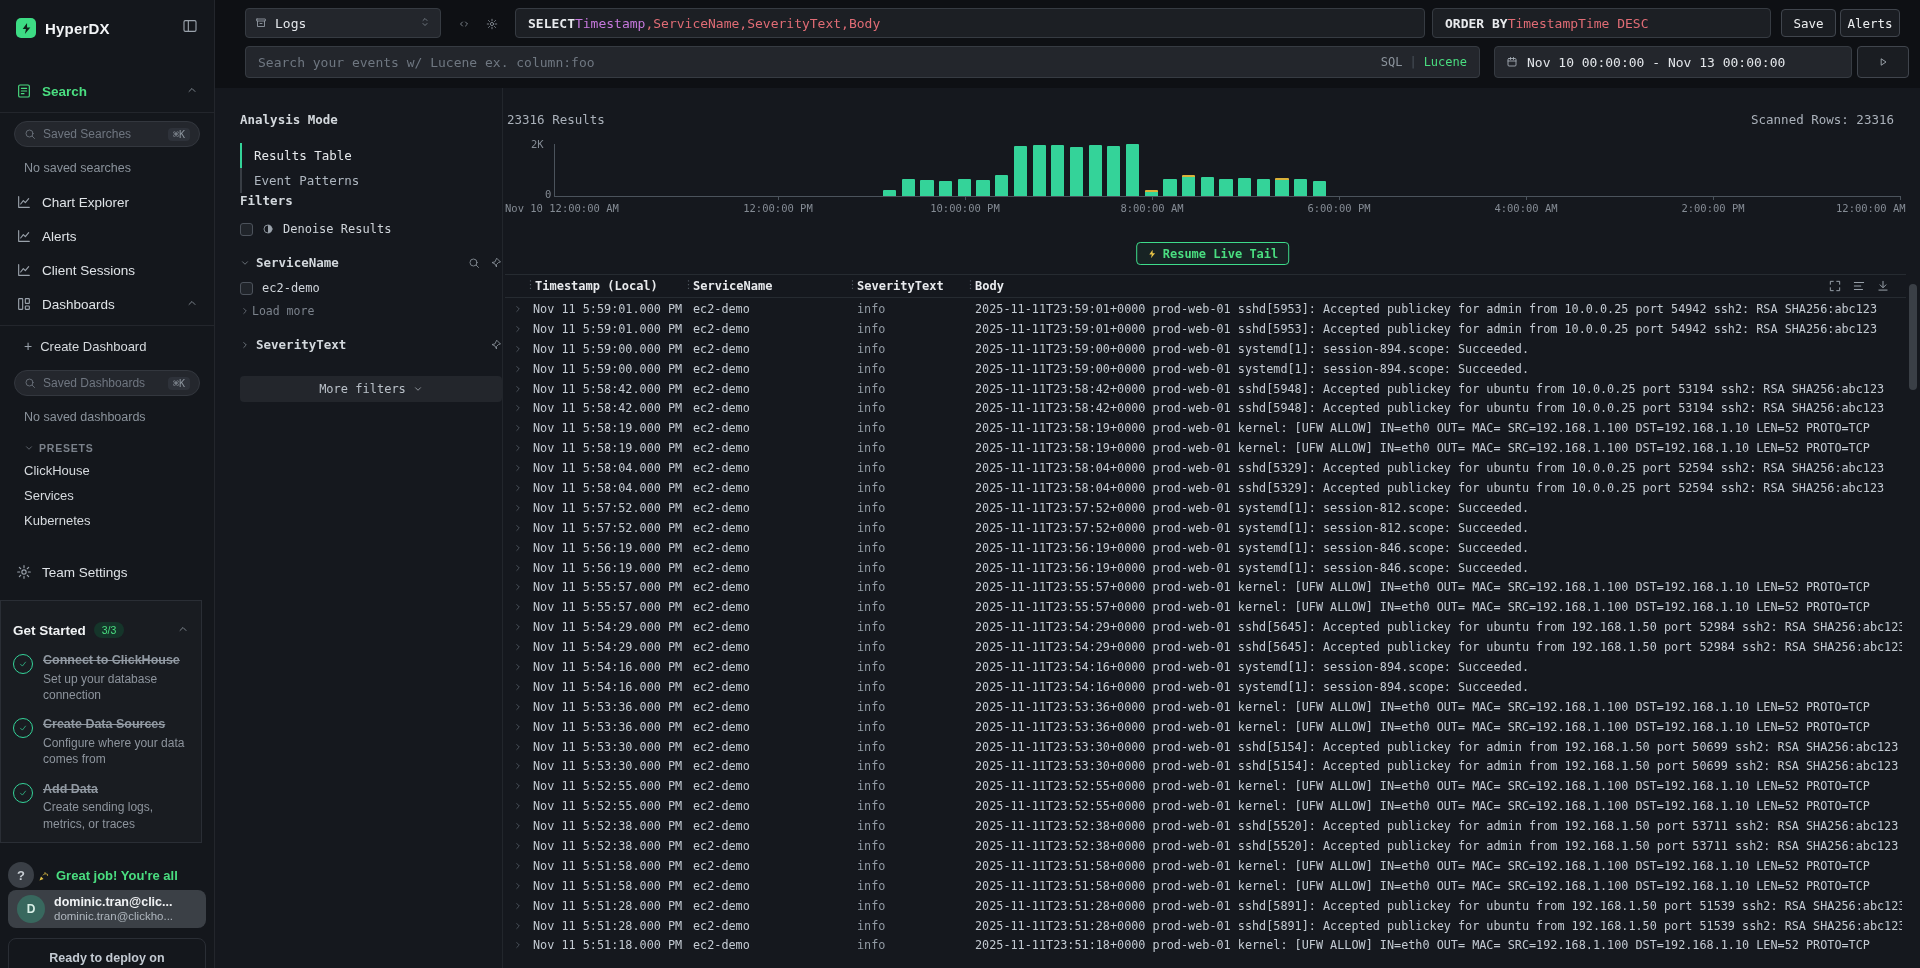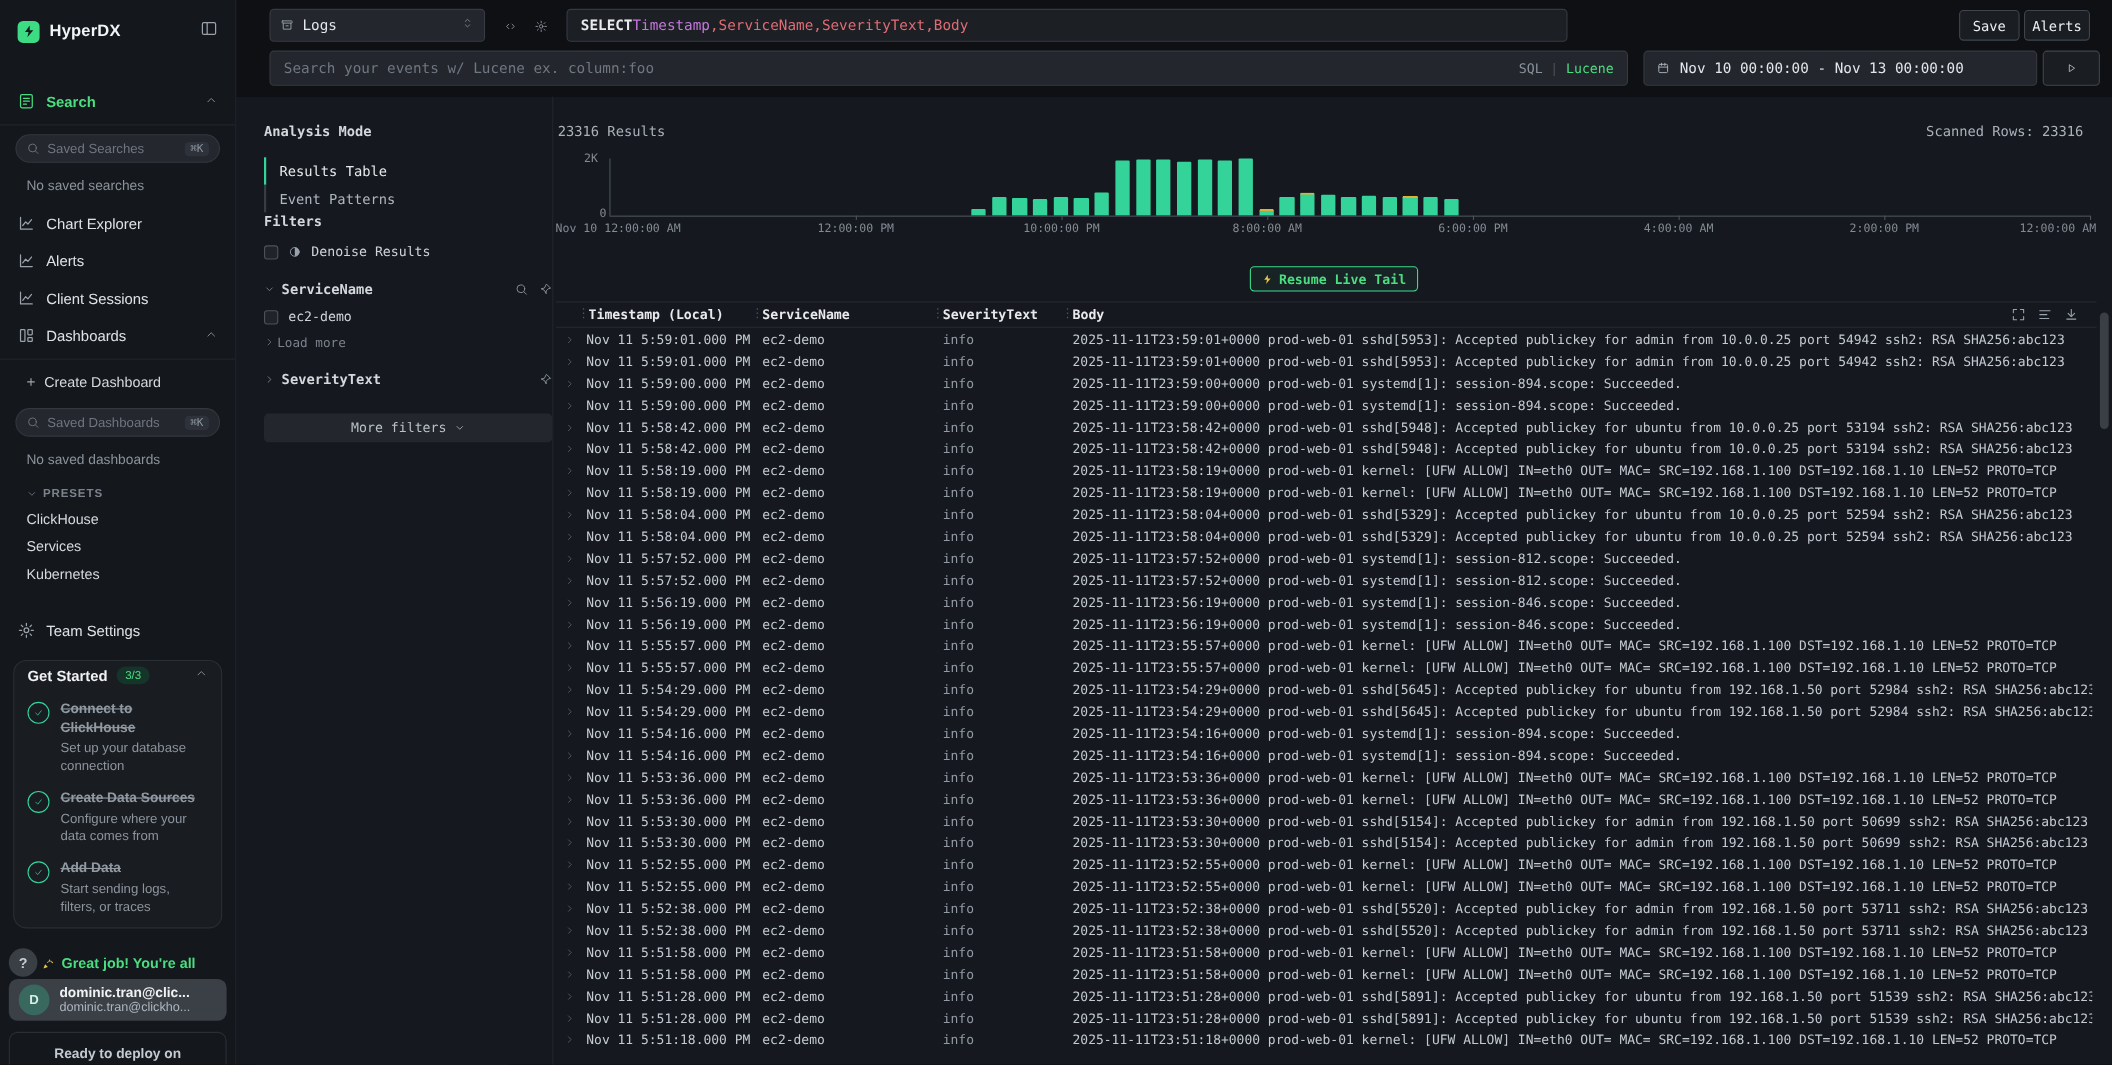--- a/index.html
+++ b/index.html
@@ -22,21 +22,21 @@
   .icx { color:#9aa2ab; display:flex; }
   .divider { height:1px; background:#23262c; margin:4px 0; }
   .pill { margin:8px 14px; height:26px; border:1px solid #33373e; background:#24272d; border-radius:14px; display:flex; align-items:center; gap:7px; padding:0 9px; color:#6f7680; font-size:12px; cursor:text; }
   .pill .kbd { margin-left:auto; font-size:10px; color:#8b939c; background:#2e323a; border-radius:4px; padding:1px 5px; font-family:"DejaVu Sans Mono", monospace; }
   .empty-note { color:#8a929b; font-size:12.5px; padding:6px 16px 10px 24px; }
   .sub-link { display:flex; align-items:center; gap:8px; padding:8px 16px 8px 24px; font-size:13px; color:#d6dade; cursor:pointer; }
   .sub-link .plus { color:#9aa2ab; font-size:14px; }
   .presets-title { display:flex; align-items:center; gap:5px; color:#7b828b; font-size:10.5px; font-weight:bold; letter-spacing:.8px; padding:8px 16px 4px 24px; cursor:pointer; }
   .preset-item { padding:5px 16px 5px 24px; font-size:13px; color:#d6dade; cursor:pointer; }
   .team-row { margin-top:22px; }
-  .gs-card { position:absolute; left:12px; right:12px; top:600px; background:#191c21; border:1px solid #2a2e35; border-radius:12px; padding:4px 12px 10px 12px; }
+  .gs-card { position:absolute; left:0; right:12px; top:600px; background:#191c21; border:1px solid #2a2e35; border-radius:0; padding:20px 12px 10px 12px; }
   .gs-head { display:flex; align-items:center; gap:8px; }
   .gs-title { font-weight:bold; font-size:13.5px; color:#f0f2f4; }
   .gs-badge { background:#15352a; color:#4ade80; font-size:10.5px; font-weight:normal; border-radius:9px; padding:2px 8px; }
   .gs-head .chev { margin-left:auto; color:#8b939c; }
   .gs-step { display:flex; gap:10px; margin-top:13px; }
   .gs-check { width:20px; height:20px; border:1.5px solid #34d399; border-radius:50%; color:#34d399; display:flex; align-items:center; justify-content:center; flex:none; margin-top:2px; }
   .gs-step-title { font-size:12.5px; color:#9199a2; font-weight:bold; text-decoration:line-through; line-height:1.35; }
   .gs-step-desc { font-size:12px; color:#8d949d; line-height:1.35; margin-top:2px; }
   .help-fab { position:absolute; left:8px; top:862px; width:26px; height:26px; border-radius:50%; background:#3a3f46; color:#c7cdd3; font-size:13px; font-weight:bold; display:flex; align-items:center; justify-content:center; cursor:pointer; z-index:3; }
   .congrats { position:absolute; left:38px; top:868px; display:flex; gap:6px; align-items:center; white-space:nowrap; color:#4ade80; font-weight:bold; font-size:13px; width:170px; overflow:hidden; }
@@ -365,21 +365,21 @@
         </span>
       </div>
       <div class="gs-step">
         <span class="gs-check">
           <svg class="ic xs">
             <use href="#i-check"></use>
           </svg>
         </span>
         <span>
           <span class="gs-step-title" style="display:block">Add Data</span>
-          <span class="gs-step-desc" style="display:block">Start sending logs, filters, or traces</span>
+          <span class="gs-step-desc" style="display:block">Create sending logs, metrics, or traces</span>
         </span>
       </div>
   </div>
 
   <div class="help-fab">?</div>
   <div class="congrats">
     <svg class="ic sm" style="color:#e8c547">
         <use href="#i-party"></use>
       </svg>
     <span>Great job! You're all</span>
@@ -419,20 +419,24 @@
 
   <div class="tb-box sql-editor">
     <span class="sql-token" style="color: rgb(232, 234, 237); font-weight: bold;">SELECT </span>
       <span class="sql-token" style="color: rgb(198, 120, 221);">Timestamp</span>
       <span class="sql-token" style="color: rgb(224, 108, 117);">,</span>
       <span class="sql-token" style="color: rgb(224, 108, 117);">ServiceName</span>
       <span class="sql-token" style="color: rgb(224, 108, 117);">,</span>
       <span class="sql-token" style="color: rgb(224, 108, 117);">SeverityText</span>
       <span class="sql-token" style="color: rgb(224, 108, 117);">,</span>
       <span class="sql-token" style="color: rgb(224, 108, 117);">Body</span>
+  </div>
+  <div class="tb-box orderby">
+    <span class="kw">ORDER BY </span>
+    <span style="color:#e06c75; white-space:pre">TimestampTime DESC</span>
   </div>
   <button class="btn" style="left:1566px; width:55px">Save</button>
   <button class="btn" style="left:1625px; width:60px">Alerts</button>
 
   <div class="tb-box search-box">
     <span class="search-ph">Search your events w/ Lucene ex. column:foo</span>
     <span class="lang-toggle">
       <span class="lang-sql">SQL</span>
       <span class="lang-sep">|</span>
       <span class="lang-lucene">Lucene</span>

